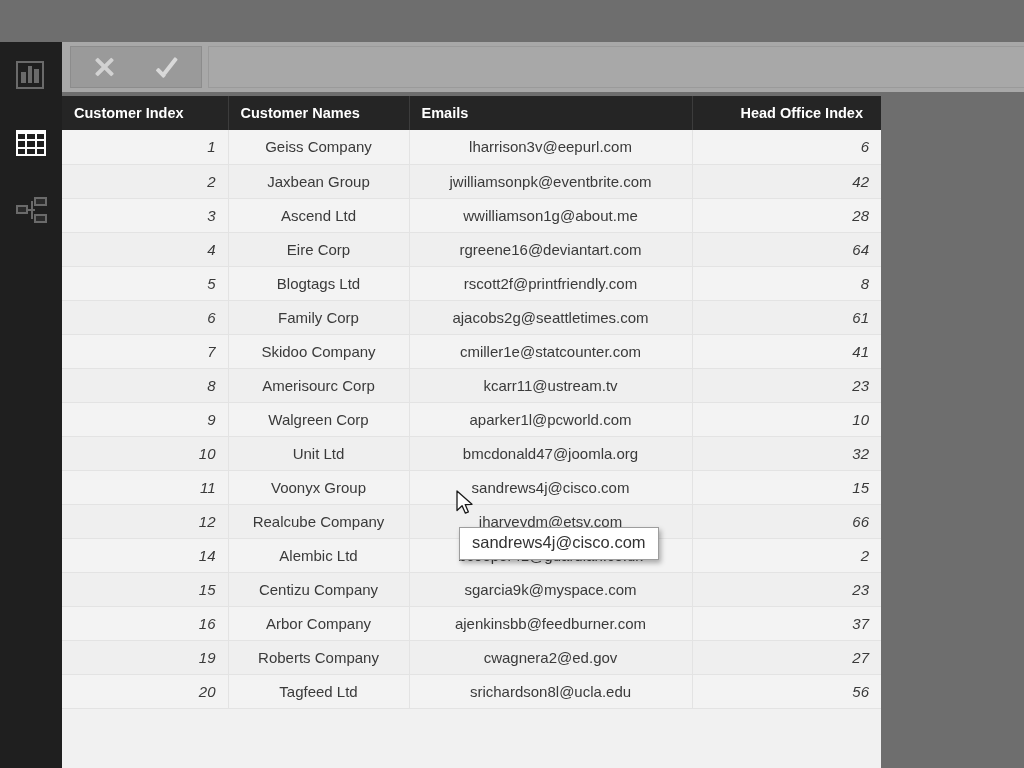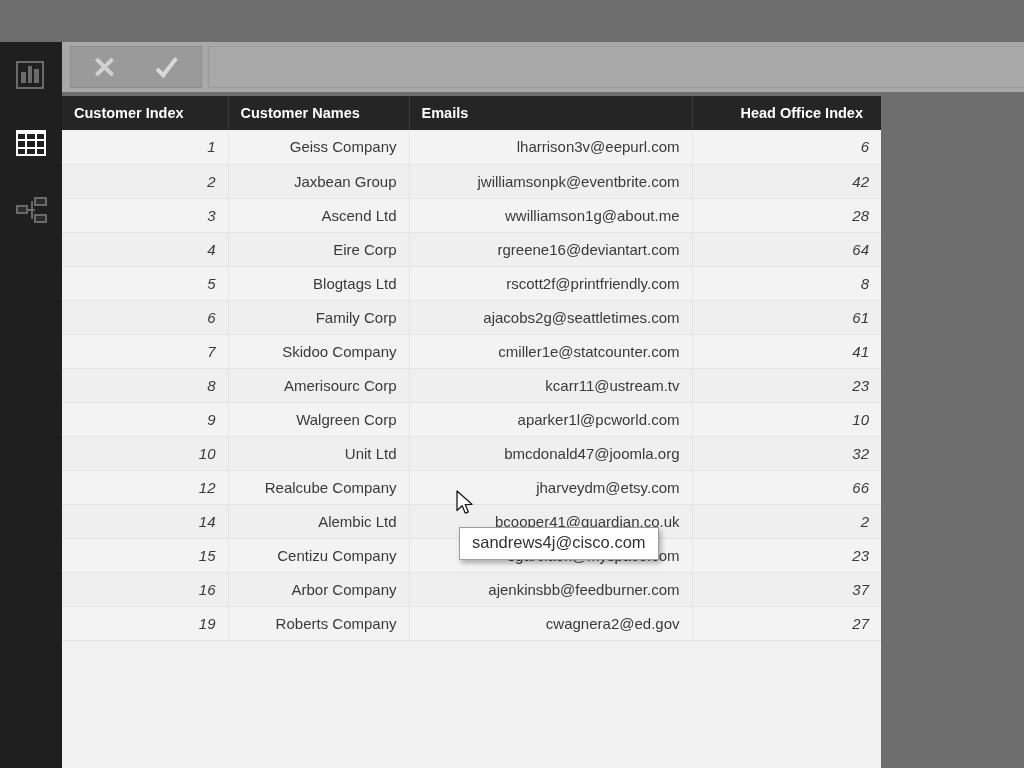--- a/index.html
+++ b/index.html
@@ -219,21 +219,21 @@
     background: #f3f3f3;
   }
   table.grid tbody tr:nth-child(even) td { background: #efefef; }
   table.grid tbody td:last-child { border-right: 0; }
 
   td.num {
     text-align: right;
     font-style: italic;
     padding-right: 16px;
   }
-  td.txt { text-align: right; }
+  td.txt { text-align: center; }
 
   
   #cell-tooltip {
     position: absolute;
     left: 459px;
     top: 485px;
     background: #ffffff;
     border: 1px solid #9d9d9d;
     box-shadow: 2px 3px 5px rgba(0,0,0,0.30);
     padding: 5px 12px 6px 12px;
@@ -382,20 +382,26 @@
             <td class="txt">aparker1l@pcworld.com</td>
             <td class="num">10</td>
           </tr>
           <tr>
             <td class="num">10</td>
             <td class="txt">Unit Ltd</td>
             <td class="txt">bmcdonald47@joomla.org</td>
             <td class="num">32</td>
           </tr>
           <tr>
+            <td class="num">11</td>
+            <td class="txt">Voonyx Group</td>
+            <td class="txt">sandrews4j@cisco.com</td>
+            <td class="num">15</td>
+          </tr>
+          <tr>
             <td class="num">12</td>
             <td class="txt">Realcube Company</td>
             <td class="txt">jharveydm@etsy.com</td>
             <td class="num">66</td>
           </tr>
           <tr>
             <td class="num">14</td>
             <td class="txt">Alembic Ltd</td>
             <td class="txt">bcooper41@guardian.co.uk</td>
             <td class="num">2</td>
@@ -410,20 +416,26 @@
             <td class="num">16</td>
             <td class="txt">Arbor Company</td>
             <td class="txt">ajenkinsbb@feedburner.com</td>
             <td class="num">37</td>
           </tr>
           <tr>
             <td class="num">19</td>
             <td class="txt">Roberts Company</td>
             <td class="txt">cwagnera2@ed.gov</td>
             <td class="num">27</td>
+          </tr>
+          <tr>
+            <td class="num">20</td>
+            <td class="txt">Tagfeed Ltd</td>
+            <td class="txt">srichardson8l@ucla.edu</td>
+            <td class="num">56</td>
           </tr>
         </tbody>
     </table>
   </div>
 
   <div id="cell-tooltip">sandrews4j@cisco.com</div>
 
   <div id="mouse-cursor">
     <svg width="20" height="28" viewBox="0 0 20 28" xmlns="http://www.w3.org/2000/svg">
       <path d="M1 1 L1 20.5 L6.1 15.7 L9.4 23.2 L12.4 21.9 L9.2 14.6 L16 14.3 Z" fill="#ffffff" stroke="#1a1a1a" stroke-width="1.3" stroke-linejoin="round"></path>

